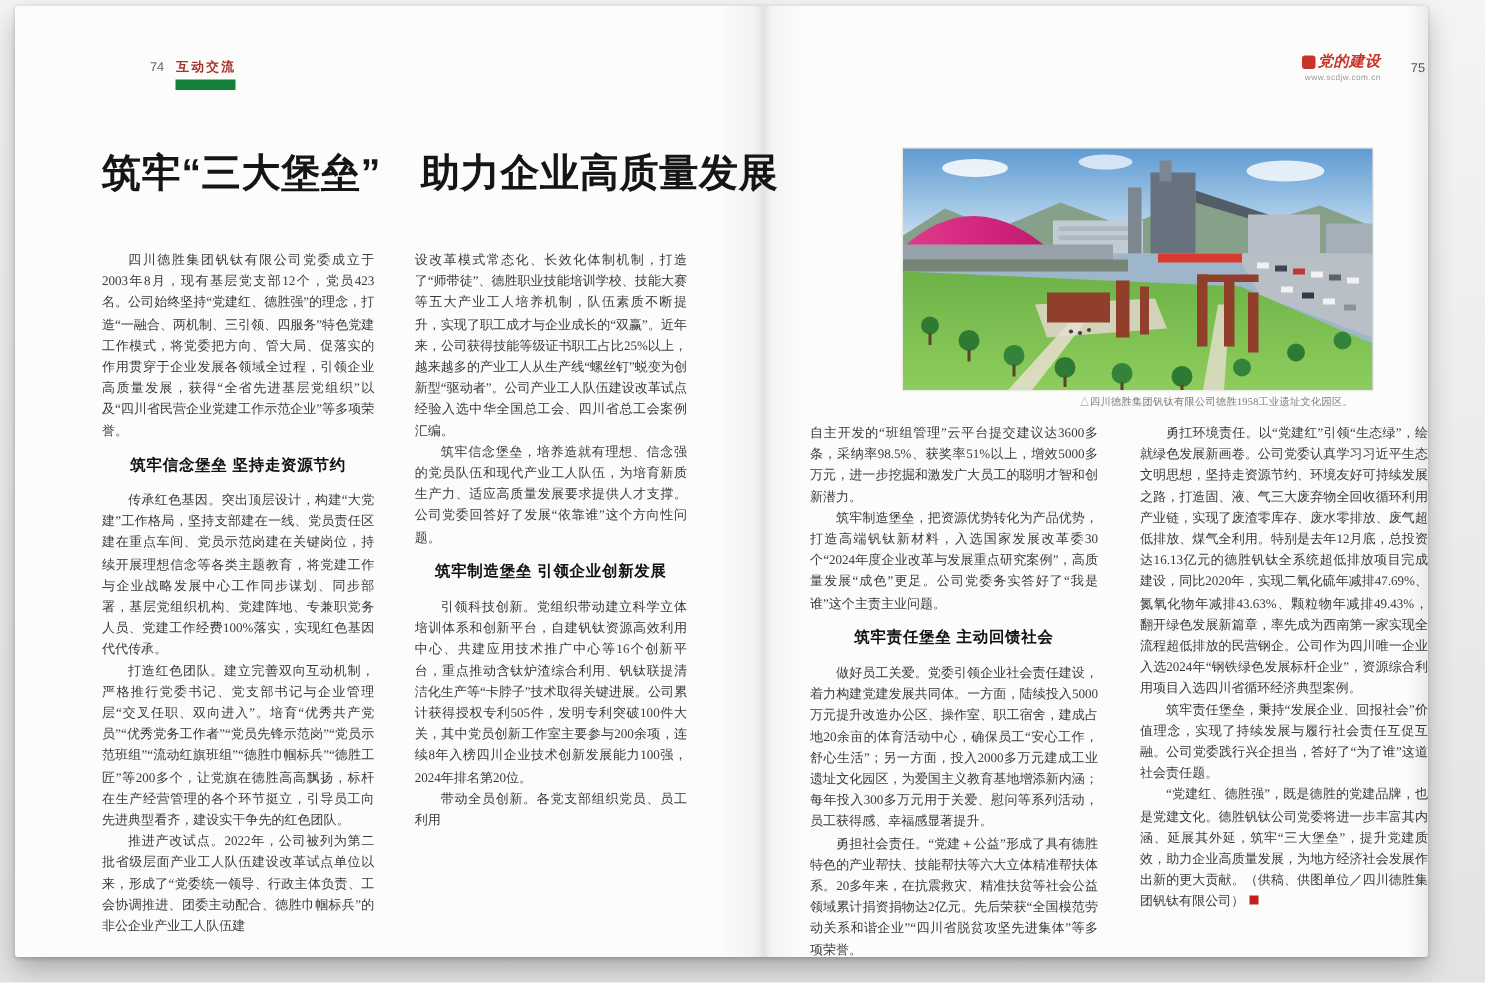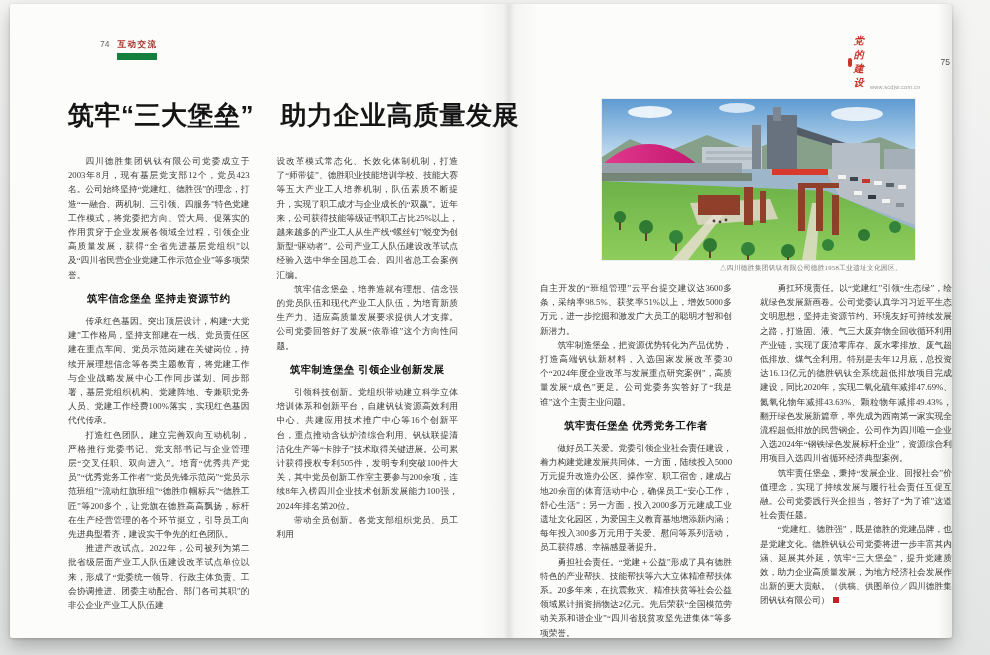--- a/index.html
+++ b/index.html
@@ -30,41 +30,41 @@
     display:flex;align-items:baseline;margin-left:44px;
   }
   .hdr-left .section-label{
     margin-left:8px;color:#a8332a;font-weight:bold;letter-spacing:1.5px;
     border-bottom:7px solid #15803d;padding-bottom:2px;font-family:Liberation Serif, serif;
   }
   .hdr-right{
     position:absolute;left:848px;top:30px;width:92px;
     display:flex;align-items:center;justify-content:flex-end;
   }
-  .logo-wrap{display:flex;flex-direction:row;align-items:flex-end;margin-right:20px;}
+  .logo-wrap{display:flex;flex-direction:column;align-items:flex-end;margin-right:20px;}
   .logo-line{display:flex;align-items:center;}
   .seal{
     width:9px;height:9px;background:#c8342a;border-radius:2px;margin-right:2px;
     display:inline-block;
   }
   .logo-text{
     font-size:10px;color:#c8342a;font-weight:bold;font-style:italic;
     letter-spacing:0.5px;
   }
   .logo-url{font-family:"Liberation Sans",sans-serif;font-size:5.5px;color:#999;margin-top:1px;letter-spacing:0.3px;}
   .hdr-right .pagenum{font-family:"Liberation Sans",sans-serif;font-size:8.5px;color:#555;}
   
   .title{
     position:absolute;left:58px;top:94px;margin:0;
     font-family:"Liberation Sans",sans-serif;font-size:26px;font-weight:bold;
     color:#151515;letter-spacing:0.5px;white-space:nowrap;
   }
   
   .cols{position:absolute;display:flex;}
-  .cols-left{left:58px;top:150px;width:390px;gap:27px;}
+  .cols-left{left:58px;top:162px;width:390px;gap:27px;}
   .cols-right{left:530px;top:277px;width:412px;gap:28px;}
   .col{
     flex:1 1 0;font-size:8.7px;line-height:14.2px;color:#3a3a3a;
     text-align:justify;
   }
   .col p{margin:0;text-indent:2em;}
   .col p.cont{text-indent:0;}
   .col h3{
     font-family:"Liberation Sans",sans-serif;font-size:10.3px;color:#111;
     text-align:center;margin:10px 0 8px;letter-spacing:0.5px;font-weight:bold;
@@ -106,21 +106,21 @@
   </div>
 
   <h1 class="title">筑牢“三大堡垒”　助力企业高质量发展</h1>
 
   <div class="cols cols-left">
     <div class="col">
         <p>四川德胜集团钒钛有限公司党委成立于2003年8月，现有基层党支部12个，党员423名。公司始终坚持“党建红、德胜强”的理念，打造“一融合、两机制、三引领、四服务”特色党建工作模式，将党委把方向、管大局、促落实的作用贯穿于企业发展各领域全过程，引领企业高质量发展，获得“全省先进基层党组织”以及“四川省民营企业党建工作示范企业”等多项荣誉。</p>
         <h3>筑牢信念堡垒  坚持走资源节约</h3>
         <p>传承红色基因。突出顶层设计，构建“大党建”工作格局，坚持支部建在一线、党员责任区建在重点车间、党员示范岗建在关键岗位，持续开展理想信念等各类主题教育，将党建工作与企业战略发展中心工作同步谋划、同步部署，基层党组织机构、党建阵地、专兼职党务人员、党建工作经费100%落实，实现红色基因代代传承。</p>
         <p>打造红色团队。建立完善双向互动机制，严格推行党委书记、党支部书记与企业管理层“交叉任职、双向进入”。培育“优秀共产党员”“优秀党务工作者”“党员先锋示范岗”“党员示范班组”“流动红旗班组”“德胜巾帼标兵”“德胜工匠”等200多个，让党旗在德胜高高飘扬，标杆在生产经营管理的各个环节挺立，引导员工向先进典型看齐，建设实干争先的红色团队。</p>
-        <p>推进产改试点。2022年，公司被列为第二批省级层面产业工人队伍建设改革试点单位以来，形成了“党委统一领导、行政主体负责、工会协调推进、团委主动配合、部门各司其职”的非公企业产业工人队伍建</p>
+        <p>推进产改试点。2022年，公司被列为第二批省级层面产业工人队伍建设改革试点单位以来，形成了“党委统一领导、行政主体负责、工会协调推进、团委主动配合、德胜巾帼标兵”的非公企业产业工人队伍建</p>
       </div>
     <div class="col">
         <p class="cont">设改革模式常态化、长效化体制机制，打造了“师带徒”、德胜职业技能培训学校、技能大赛等五大产业工人培养机制，队伍素质不断提升，实现了职工成才与企业成长的“双赢”。近年来，公司获得技能等级证书职工占比25%以上，越来越多的产业工人从生产线“螺丝钉”蜕变为创新型“驱动者”。公司产业工人队伍建设改革试点经验入选中华全国总工会、四川省总工会案例汇编。</p>
         <p>筑牢信念堡垒，培养造就有理想、信念强的党员队伍和现代产业工人队伍，为培育新质生产力、适应高质量发展要求提供人才支撑。公司党委回答好了发展“依靠谁”这个方向性问题。</p>
         <h3>筑牢制造堡垒  引领企业创新发展</h3>
         <p>引领科技创新。党组织带动建立科学立体培训体系和创新平台，自建钒钛资源高效利用中心、共建应用技术推广中心等16个创新平台，重点推动含钛炉渣综合利用、钒钛联提清洁化生产等“卡脖子”技术取得关键进展。公司累计获得授权专利505件，发明专利突破100件大关，其中党员创新工作室主要参与200余项，连续8年入榜四川企业技术创新发展能力100强，2024年排名第20位。</p>
         <p>带动全员创新。各党支部组织党员、员工利用</p>
       </div>
   </div>
 
@@ -207,21 +207,21 @@
           <circle cx="124" cy="121" r="1.4"></circle>
       </g>
     </svg>
   </figure>
   <div class="caption">△四川德胜集团钒钛有限公司德胜1958工业遗址文化园区。</div>
 
   <div class="cols cols-right">
     <div class="col">
         <p class="cont">自主开发的“班组管理”云平台提交建议达3600多条，采纳率98.5%、获奖率51%以上，增效5000多万元，进一步挖掘和激发广大员工的聪明才智和创新潜力。</p>
         <p>筑牢制造堡垒，把资源优势转化为产品优势，打造高端钒钛新材料，入选国家发展改革委30个“2024年度企业改革与发展重点研究案例”，高质量发展“成色”更足。公司党委务实答好了“我是谁”这个主责主业问题。</p>
-        <h3>筑牢责任堡垒  优秀党务工作者</h3>
+        <h3>筑牢责任堡垒  主动回馈社会</h3>
         <p>做好员工关爱。党委引领企业社会责任建设，着力构建党建发展共同体。一方面，陆续投入5000万元提升改造办公区、操作室、职工宿舍，建成占地20余亩的体育活动中心，确保员工“安心工作，舒心生活”；另一方面，投入2000多万元建成工业遗址文化园区，为爱国主义教育基地增添新内涵；每年投入300多万元用于关爱、慰问等系列活动，员工获得感、幸福感显著提升。</p>
         <p>勇担社会责任。“党建＋公益”形成了具有德胜特色的产业帮扶、技能帮扶等六大立体精准帮扶体系。20多年来，在抗震救灾、精准扶贫等社会公益领域累计捐资捐物达2亿元。先后荣获“全国模范劳动关系和谐企业”“四川省脱贫攻坚先进集体”等多项荣誉。</p>
       </div>
     <div class="col">
         <p>勇扛环境责任。以“党建红”引领“生态绿”，绘就绿色发展新画卷。公司党委认真学习习近平生态文明思想，坚持走资源节约、环境友好可持续发展之路，打造固、液、气三大废弃物全回收循环利用产业链，实现了废渣零库存、废水零排放、废气超低排放、煤气全利用。特别是去年12月底，总投资达16.13亿元的德胜钒钛全系统超低排放项目完成建设，同比2020年，实现二氧化硫年减排47.69%、氮氧化物年减排43.63%、颗粒物年减排49.43%，翻开绿色发展新篇章，率先成为西南第一家实现全流程超低排放的民营钢企。公司作为四川唯一企业入选2024年“钢铁绿色发展标杆企业”，资源综合利用项目入选四川省循环经济典型案例。</p>
         <p>筑牢责任堡垒，秉持“发展企业、回报社会”价值理念，实现了持续发展与履行社会责任互促互融。公司党委践行兴企担当，答好了“为了谁”这道社会责任题。</p>
         <p>“党建红、德胜强”，既是德胜的党建品牌，也是党建文化。德胜钒钛公司党委将进一步丰富其内涵、延展其外延，筑牢“三大堡垒”，提升党建质效，助力企业高质量发展，为地方经济社会发展作出新的更大贡献。（供稿、供图单位／四川德胜集团钒钛有限公司）<span class="endmark"></span></p>
       </div>
   </div>
 

